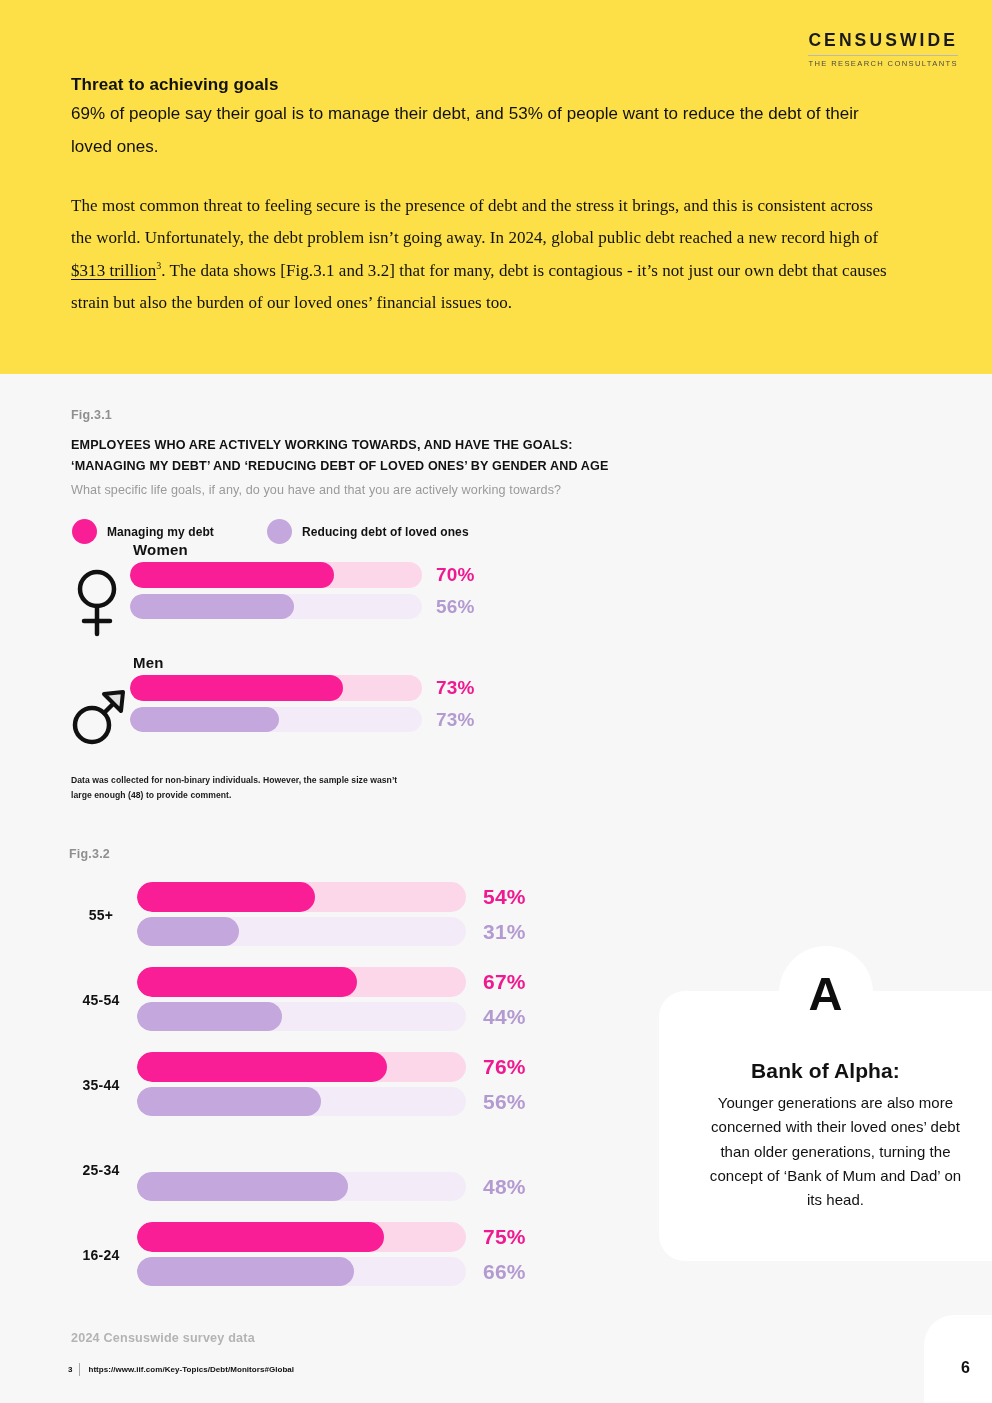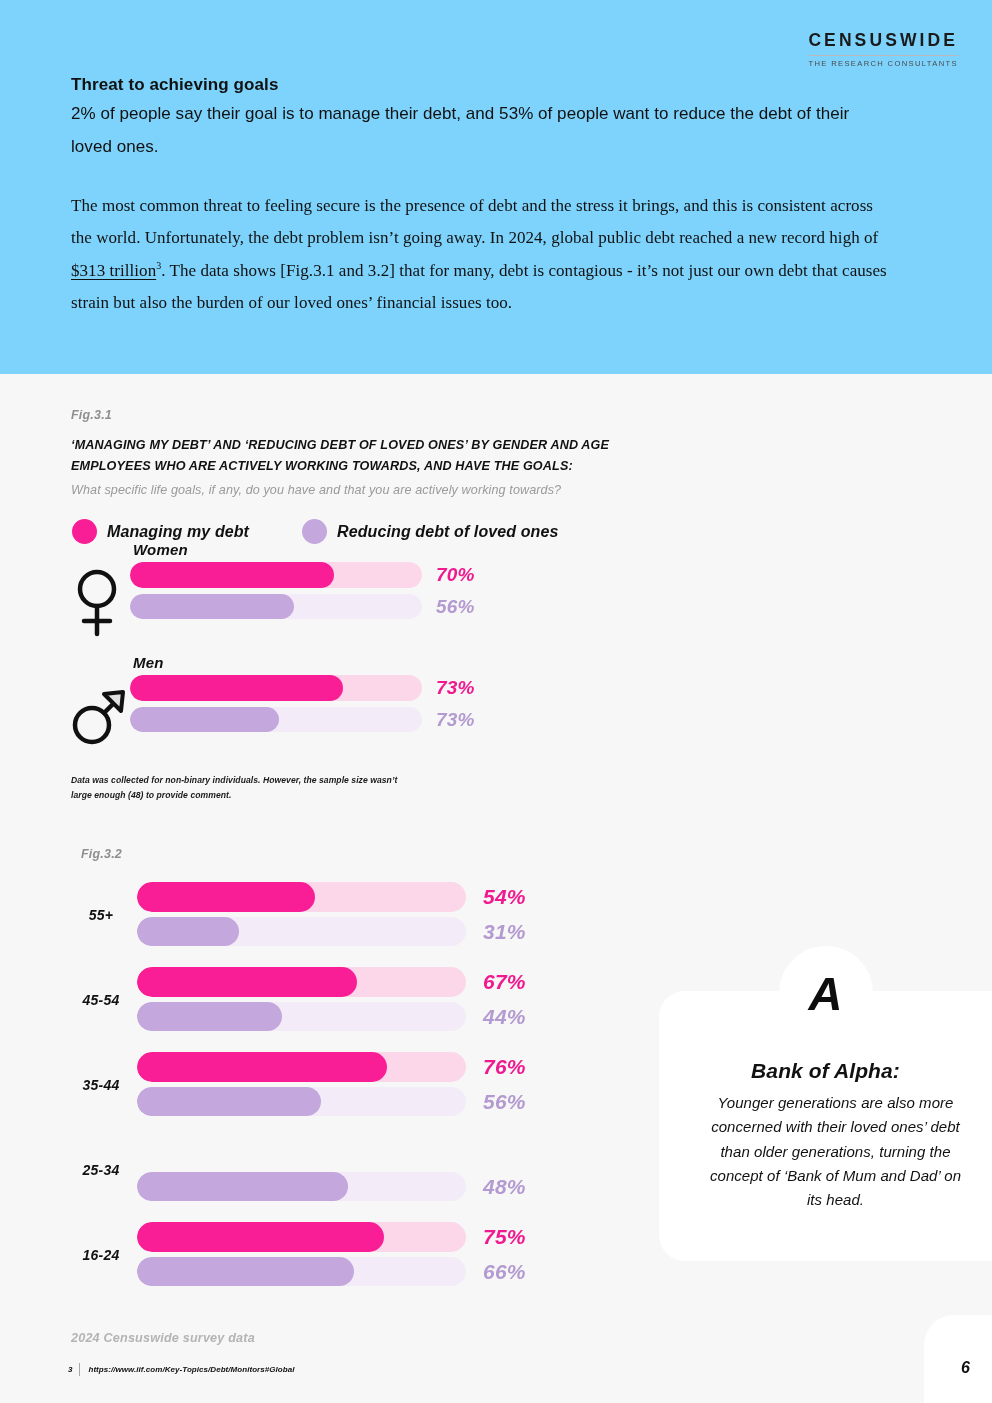--- a/index.html
+++ b/index.html
@@ -2,21 +2,21 @@
 <html><head>
 <meta charset="utf-8">
 <style>
   * { box-sizing: border-box; margin: 0; padding: 0; }
   html, body {
     width: 992px; height: 1403px;
     background: #ffffff;
     font-family: "Liberation Sans", sans-serif;
     overflow: hidden;
   }
-  .page { position: relative; width: 992px; height: 1403px; background: #7dd3fc; }
+  .page { position: relative; width: 992px; height: 1403px; background: #fde047; }
 
   
   .logo-block {
     position: absolute; right: 34px; top: 32px;
     text-align: center;
   }
   .logo-word {
     font-size: 17.5px; font-weight: 700; letter-spacing: 3.1px;
     color: #1a1a1a; line-height: 1;
   }
@@ -39,21 +39,20 @@
     letter-spacing: .05px;
   }
   .intro p.spaced { margin-top: 26px; font-family: Liberation Serif, serif; }
   .intro .ul { text-decoration: underline; text-underline-offset: 2.5px; }
   .intro sup { font-size: 10px; vertical-align: super; }
 
   
   .panel {
     position: absolute; left: 0; top: 374px; width: 992px; height: 1029px;
     background: #f7f7f7;
-    font-style: italic;
   }
 
   
   .fig-head { position: absolute; left: 71px; top: 34px; width: 700px; }
   .fig-tag {
     font-size: 12.5px; font-weight: 700; color: #8f8f8f; letter-spacing: .2px;
     margin-bottom: 13px;
   }
   .fig-title {
     font-size: 12.6px; font-weight: 700; color: #111; letter-spacing: .15px;
@@ -61,21 +60,21 @@
   }
   .fig-question {
     font-size: 12.6px; font-weight: 400; color: #9a9a9a; letter-spacing: .1px;
     margin-top: 6px;
   }
 
   
   .legend { position: absolute; left: 72px; top: 145px; display: flex; align-items: center; }
   .legend-item { display: flex; align-items: center; margin-right: 53px; }
   .legend-dot { width: 25px; height: 25px; border-radius: 50%; margin-right: 10px; }
-  .legend-label { font-size: 16px; font-weight: 700; color: #111; letter-spacing: .1px; }
+  .legend-label { font-size: 12px; font-weight: 700; color: #111; letter-spacing: .1px; }
 
   
   .gender-group { position: absolute; left: 0; width: 560px; }
   .g-women { top: 188px; }
   .g-men   { top: 301px; }
   .g-label {
     position: absolute; left: 133px; top: -21px;
     font-size: 15px; font-weight: 700; color: #111; letter-spacing: .2px;
   }
   .g-icon { position: absolute; left: 68px; top: 4px; width: 58px; height: 72px; }
@@ -96,21 +95,21 @@
 
   
   .nb-note {
     position: absolute; left: 71px; top: 399px; width: 345px;
     font-size: 8.6px; font-weight: 700; color: #1b1b1b; line-height: 1.75;
     letter-spacing: .05px;
   }
 
   
   .fig2-tag {
-    position: absolute; left: 81px; top: 473px;
+    position: absolute; left: 69px; top: 473px;
     font-size: 12.5px; font-weight: 700; color: #8f8f8f; letter-spacing: .2px;
   }
   .age-list { position: absolute; left: 0; top: 503px; width: 600px; }
   .age-group { position: relative; height: 85px; }
   .age-label {
     position: absolute; left: 72px; width: 58px; top: 30px; text-align: center;
     font-size: 14px; font-weight: 700; color: #111; letter-spacing: .2px;
   }
   .age-group .bar-row { left: 137px; }
   .age-group .bar-row.r1 { top: 5px; text-align: center; }
@@ -169,30 +168,30 @@
 <div class="page">
 
   <div class="logo-block">
     <div class="logo-word">CENSUSWIDE</div>
     <div class="logo-rule"></div>
     <div class="logo-sub">THE RESEARCH CONSULTANTS</div>
   </div>
 
   <div class="intro">
     <h1>Threat to achieving goals</h1>
-    <p>2% of people say their goal is to manage their debt, and 53% of people want to reduce the debt of their loved ones.</p>
+    <p>69% of people say their goal is to manage their debt, and 53% of people want to reduce the debt of their loved ones.</p>
     <p class="spaced"><span>The most common threat to feeling secure is the presence of debt and the stress it brings, and this is consistent across the world. Unfortunately, the debt problem isn’t going away. In 2024, global public debt reached a new record high of </span><span class="ul">$313 trillion</span><sup>3</sup><span>. The data shows [Fig.3.1 and 3.2] that for many, debt is contagious - it’s not just our own debt that causes strain but also the burden of our loved ones’ financial issues too.</span></p>
   </div>
 
   <div class="panel">
 
     <div class="fig-head">
       <div class="fig-tag">Fig.3.1</div>
+      <div class="fig-title">EMPLOYEES WHO ARE ACTIVELY WORKING TOWARDS, AND HAVE THE GOALS:</div>
       <div class="fig-title">‘MANAGING MY DEBT’ AND ‘REDUCING DEBT OF LOVED ONES’ BY GENDER AND AGE</div>
-      <div class="fig-title">EMPLOYEES WHO ARE ACTIVELY WORKING TOWARDS, AND HAVE THE GOALS:</div>
       <div class="fig-question">What specific life goals, if any, do you have and that you are actively working towards?</div>
     </div>
 
     <div class="legend">
       <div class="legend-item">
         <span class="legend-dot" style="background:#fa1e96"></span>
         <span class="legend-label">Managing my debt</span>
       </div>
       <div class="legend-item">
         <span class="legend-dot" style="background:#c3a7dd"></span>

